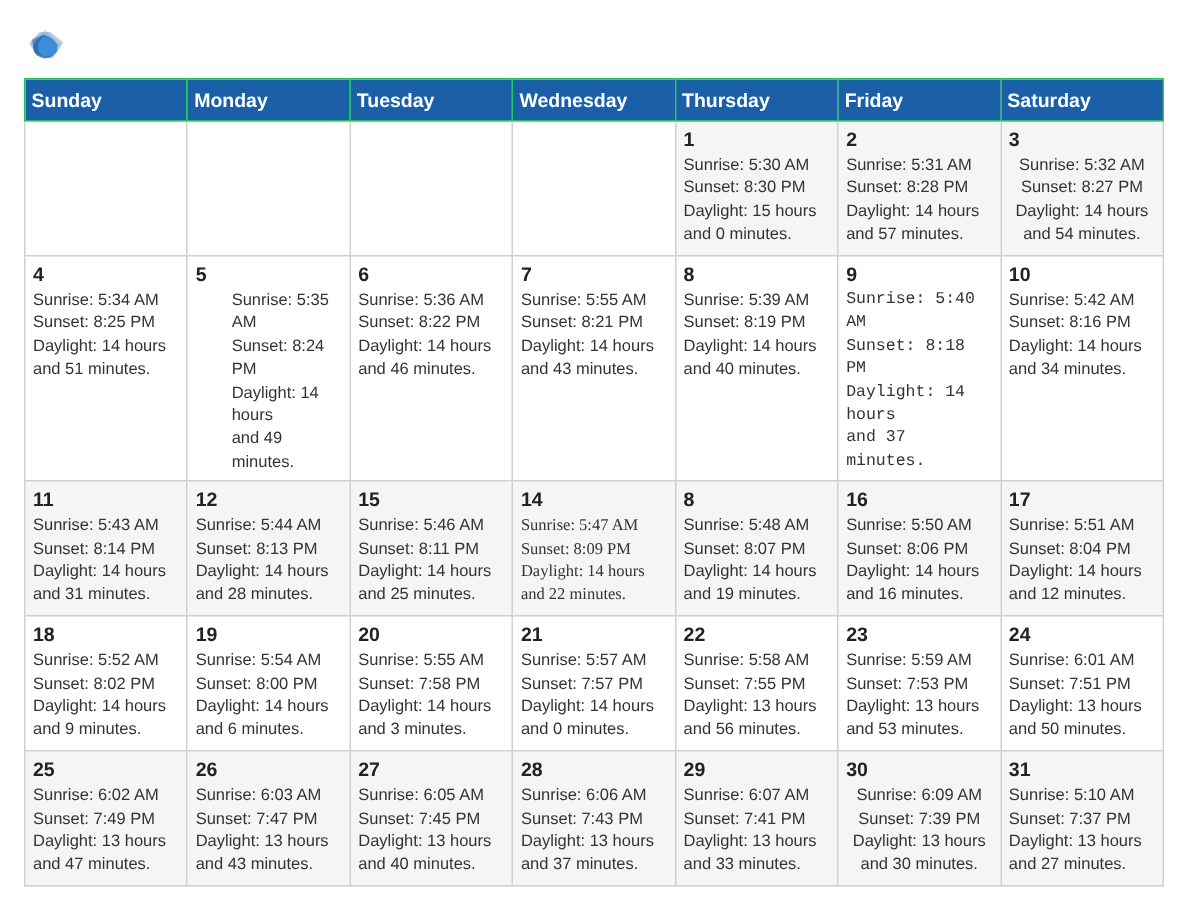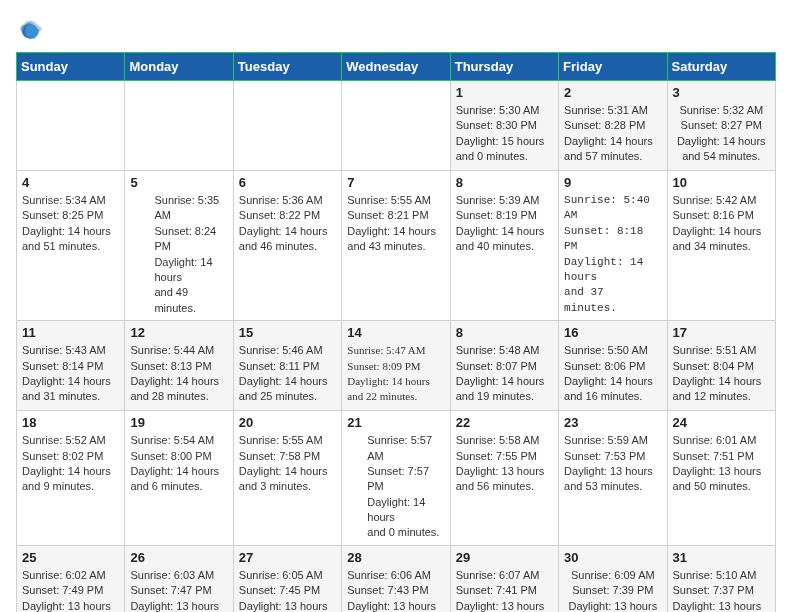--- a/index.html
+++ b/index.html
@@ -275,21 +275,21 @@
         </td>
         <td>
           <div class="day-number">20</div>
           <div class="day-info" style="white-space: pre-line;">Sunrise: 5:55 AM
 Sunset: 7:58 PM
 Daylight: 14 hours
 and 3 minutes.</div>
         </td>
         <td>
           <div class="day-number">21</div>
-          <div class="day-info" style="white-space: pre-line; margin-left: 20px;">Sunrise: 5:57 AM
+          <div class="day-info" style="white-space: pre-line;">Sunrise: 5:57 AM
 Sunset: 7:57 PM
 Daylight: 14 hours
 and 0 minutes.</div>
         </td>
         <td>
           <div class="day-number">22</div>
           <div class="day-info" style="white-space: pre-line;">Sunrise: 5:58 AM
 Sunset: 7:55 PM
 Daylight: 13 hours
 and 56 minutes.</div>

